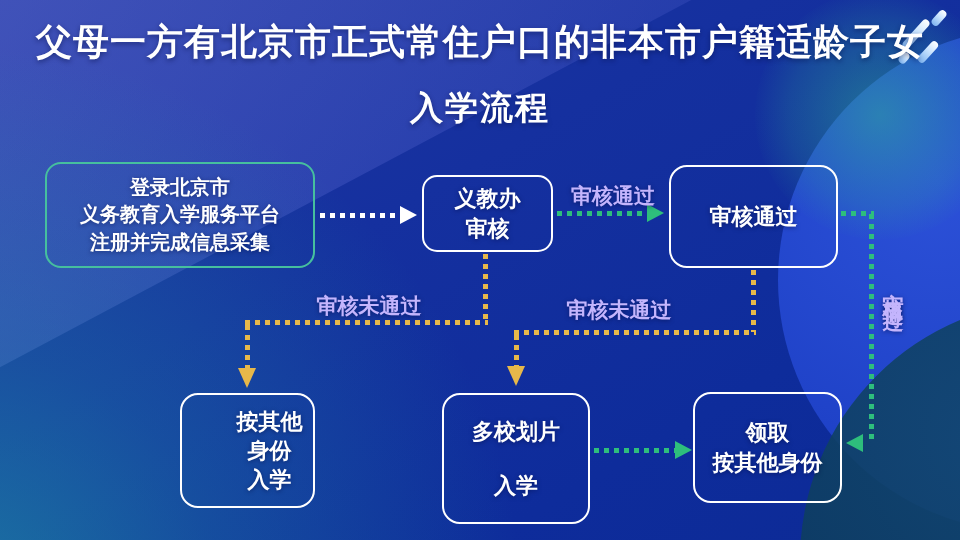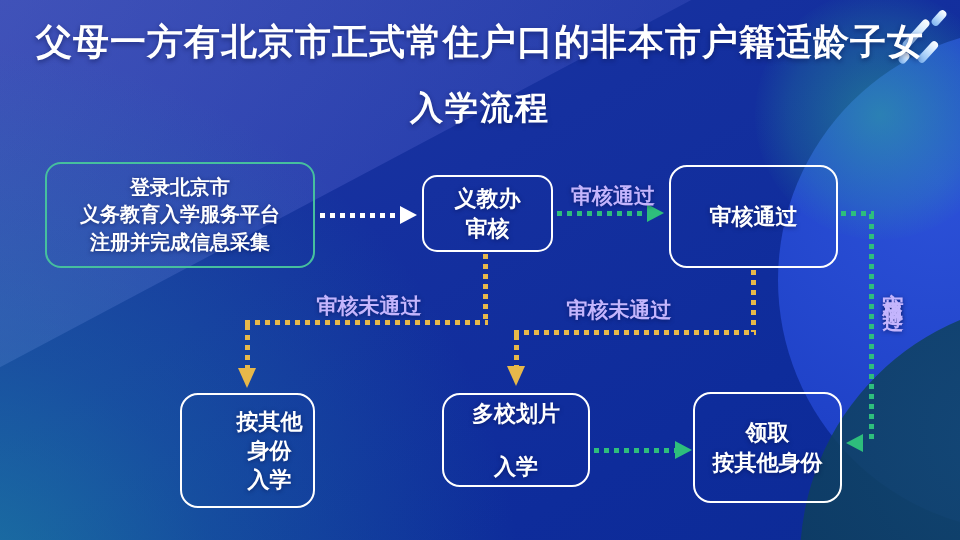--- a/index.html
+++ b/index.html
@@ -59,21 +59,21 @@
     display:flex; flex-direction:column; justify-content:center; align-items:center;
     color:#FFFFFF; font-weight:bold; text-align:center;
     font-size:22px; line-height:1.32;
     text-shadow:0 1px 4px rgba(0,10,60,0.5);
     z-index:5;
   }
   .node-login { left:45px; top:162px; width:270px; height:106px; border-color:#46BF9E; font-size:20px; line-height:1.38; border-radius:16px; }
   .node-office { left:422px; top:175px; width:131px; height:77px; border-radius:15px; }
   .node-primary { left:669px; top:165px; width:169px; height:103px; }
   .node-other { left:180px; top:393px; width:135px; height:115px;padding-left:44px; }
-  .node-multi { left:442px; top:393px; width:148px; height:94px;gap:24px; }
+  .node-multi { left:442px; top:393px; width:148px; height:131px;gap:24px; }
   .node-notice { left:693px; top:392px; width:149px; height:111px; }
   
   .dots { position:absolute; z-index:4; }
   .dots-h { height:5px; }
   .dots-v { width:5px; }
   .dots-h.c-white { background:repeating-linear-gradient(90deg,#FFFFFF 0 5px,transparent 5px 10px); }
   .dots-h.c-green { background:repeating-linear-gradient(90deg,#2EBE7C 0 5px,transparent 5px 10px); }
   .dots-v.c-green { background:repeating-linear-gradient(180deg,#2EBE7C 0 5px,transparent 5px 10px); }
   .dots-h.c-yellow{ background:repeating-linear-gradient(90deg,#E7B84A 0 5px,transparent 5px 10px); }
   .dots-v.c-yellow{ background:repeating-linear-gradient(180deg,#E7B84A 0 5px,transparent 5px 10px); }

